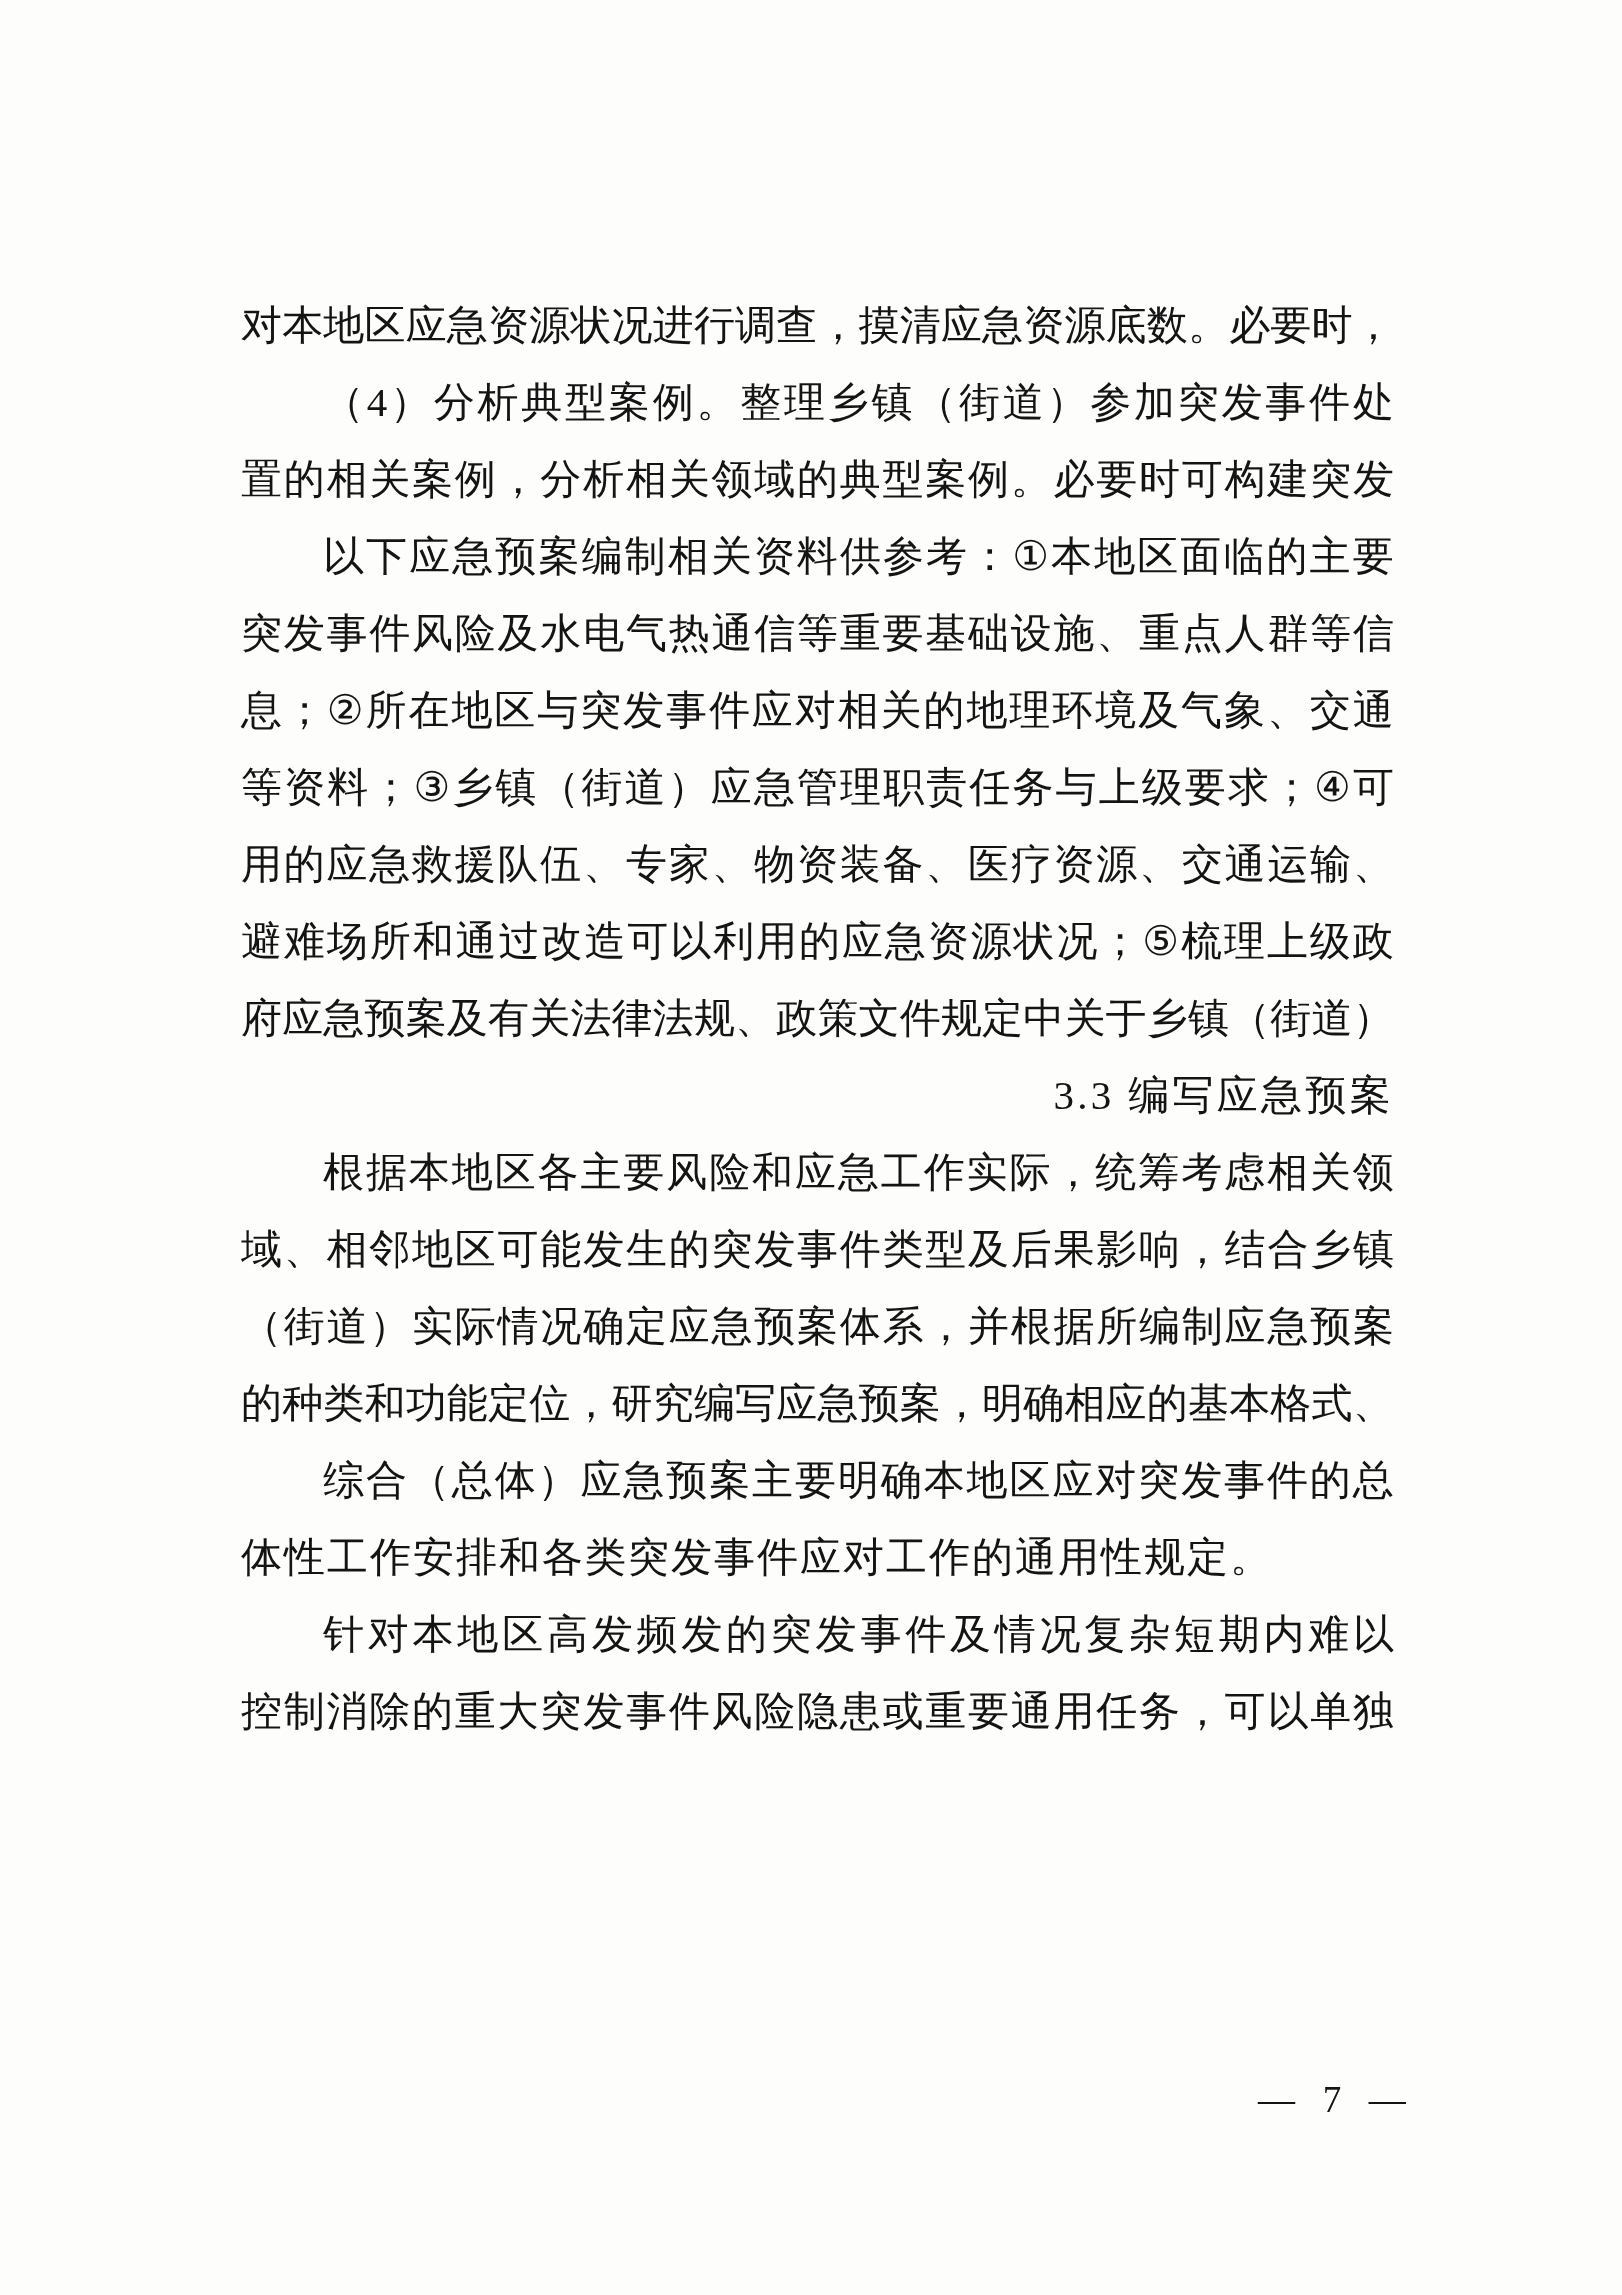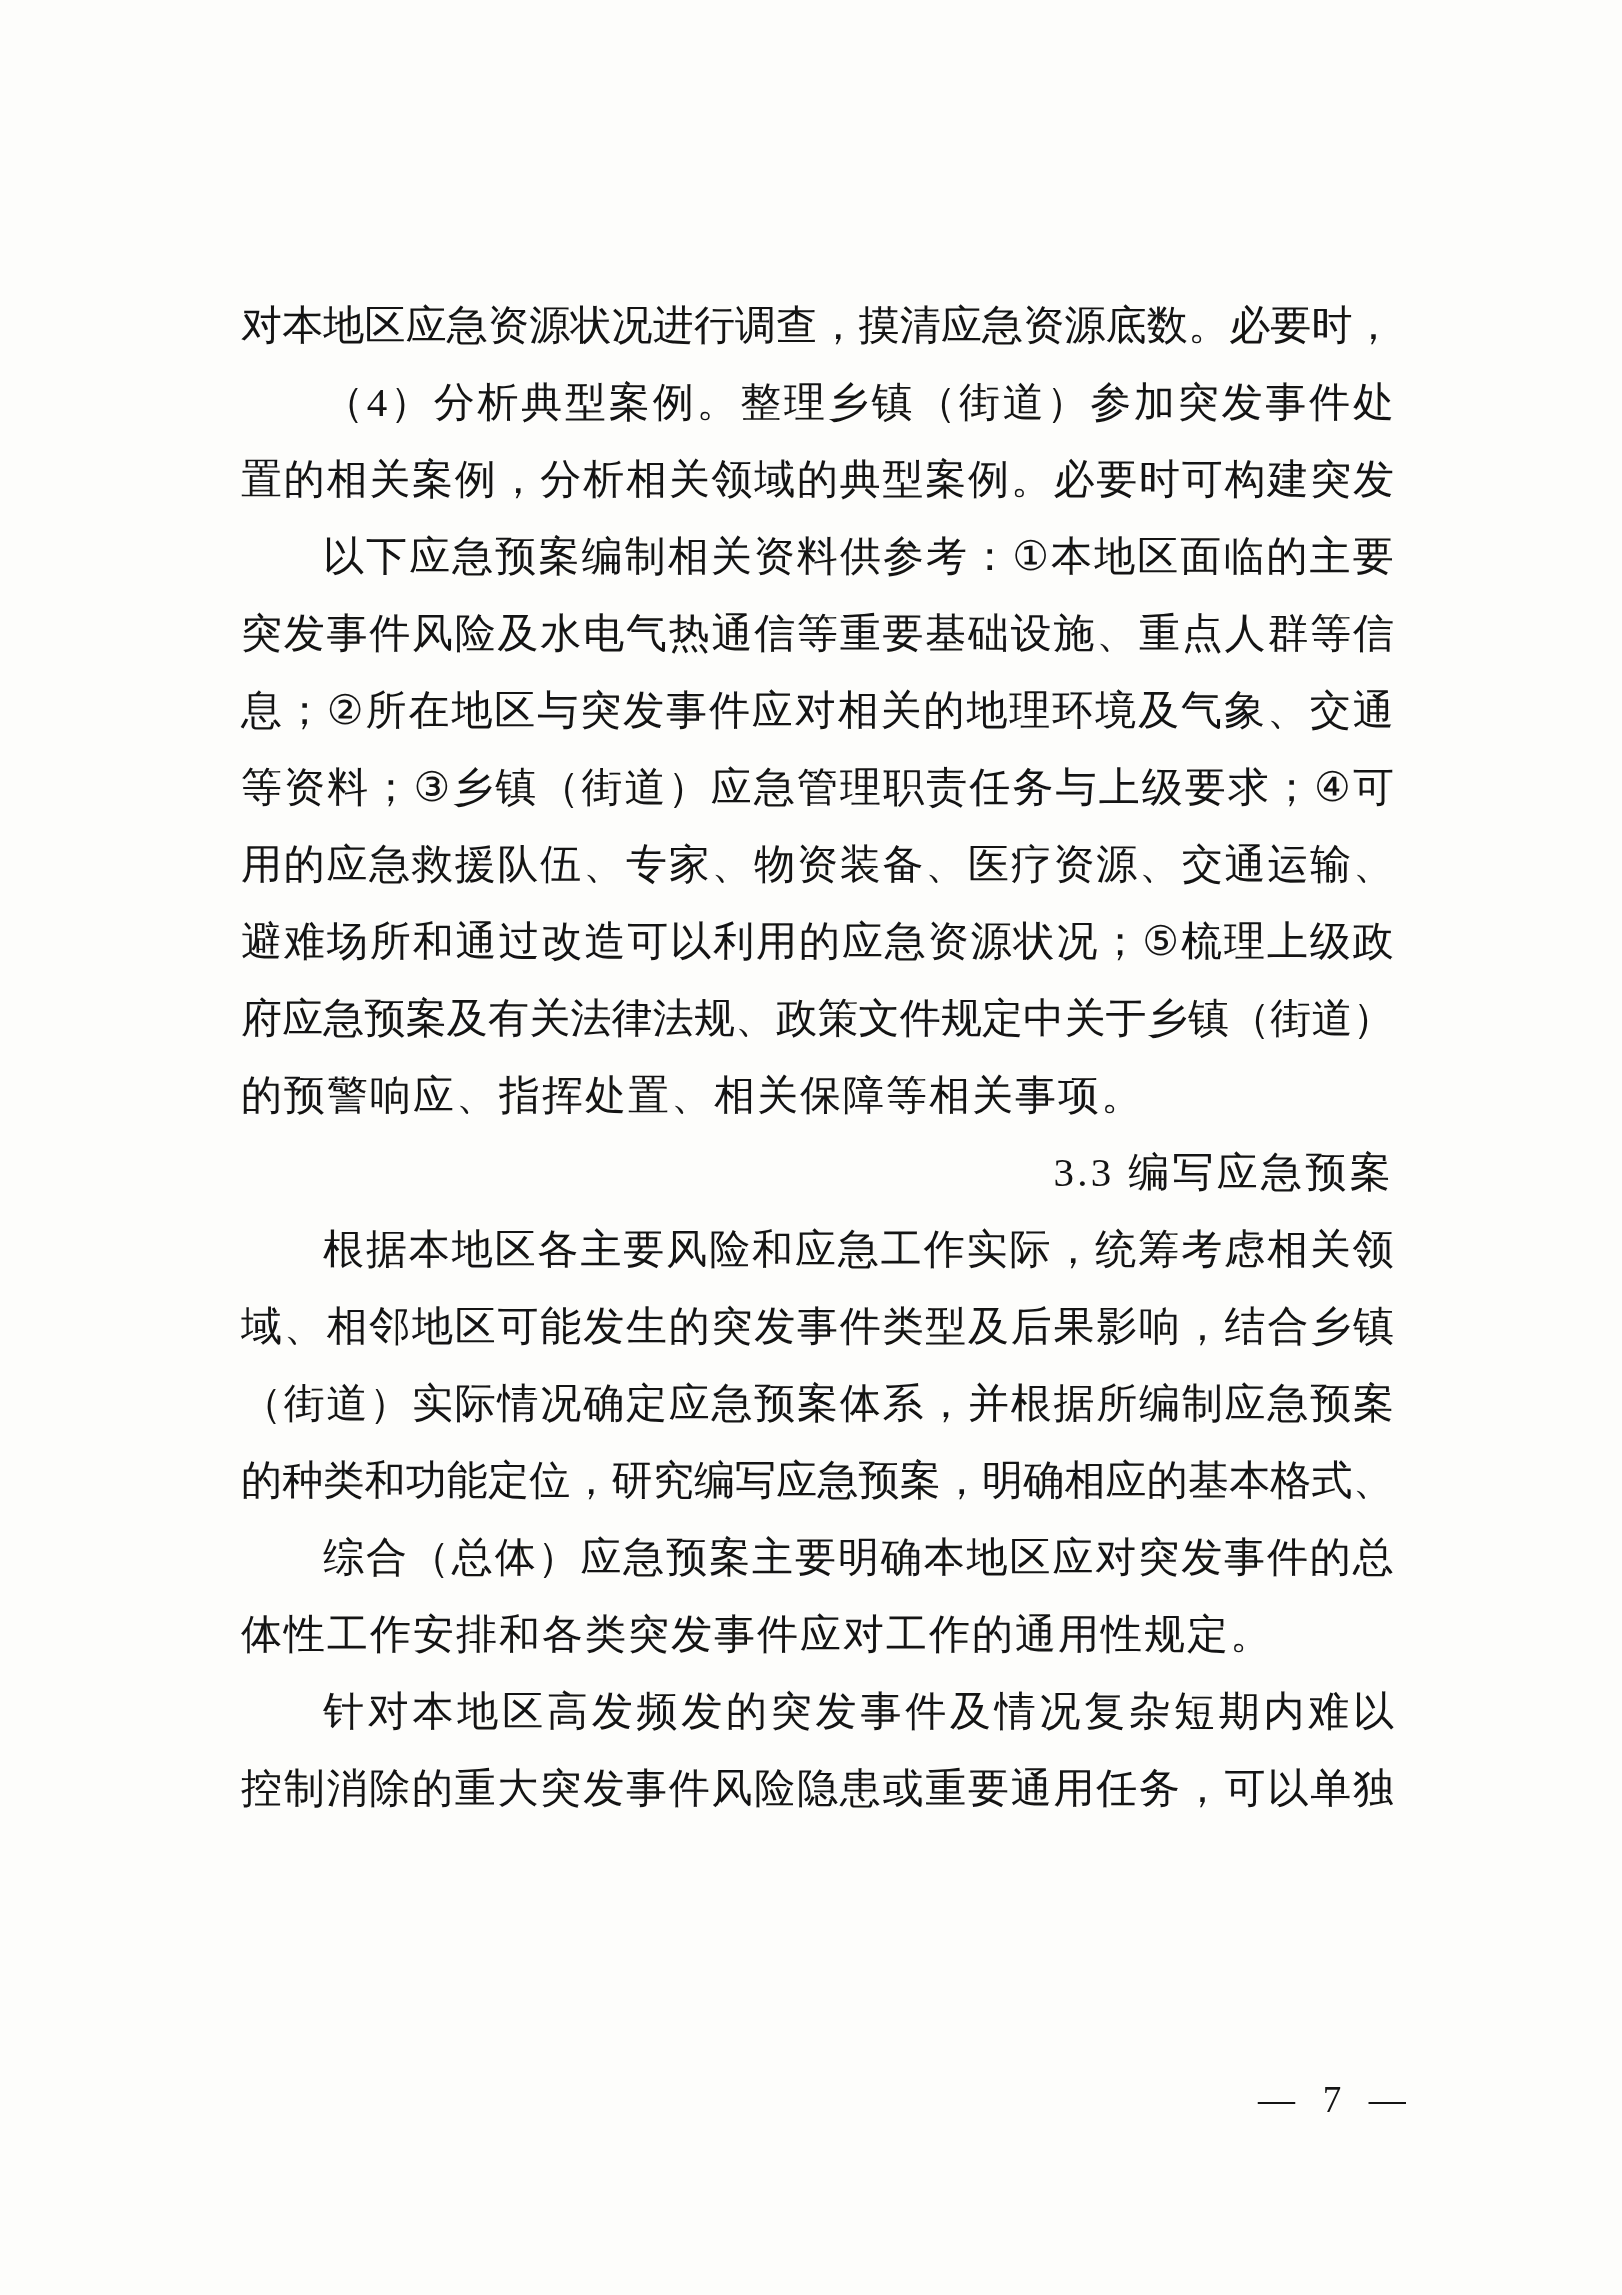--- a/index.html
+++ b/index.html
@@ -345,21 +345,20 @@
         <span>中</span>
         <span>关</span>
         <span>于</span>
         <span>乡</span>
         <span>镇</span>
         <span>（</span>
         <span>街</span>
         <span>道</span>
         <span>）</span>
       </div>
-    <div class="line">的预警响应、指挥处置、相关保障等相关事项。</div>
     <div class="line h i">3.3 编写应急预案</div>
     <div class="line j i">
         <span>根</span>
         <span>据</span>
         <span>本</span>
         <span>地</span>
         <span>区</span>
         <span>各</span>
         <span>主</span>
         <span>要</span>

